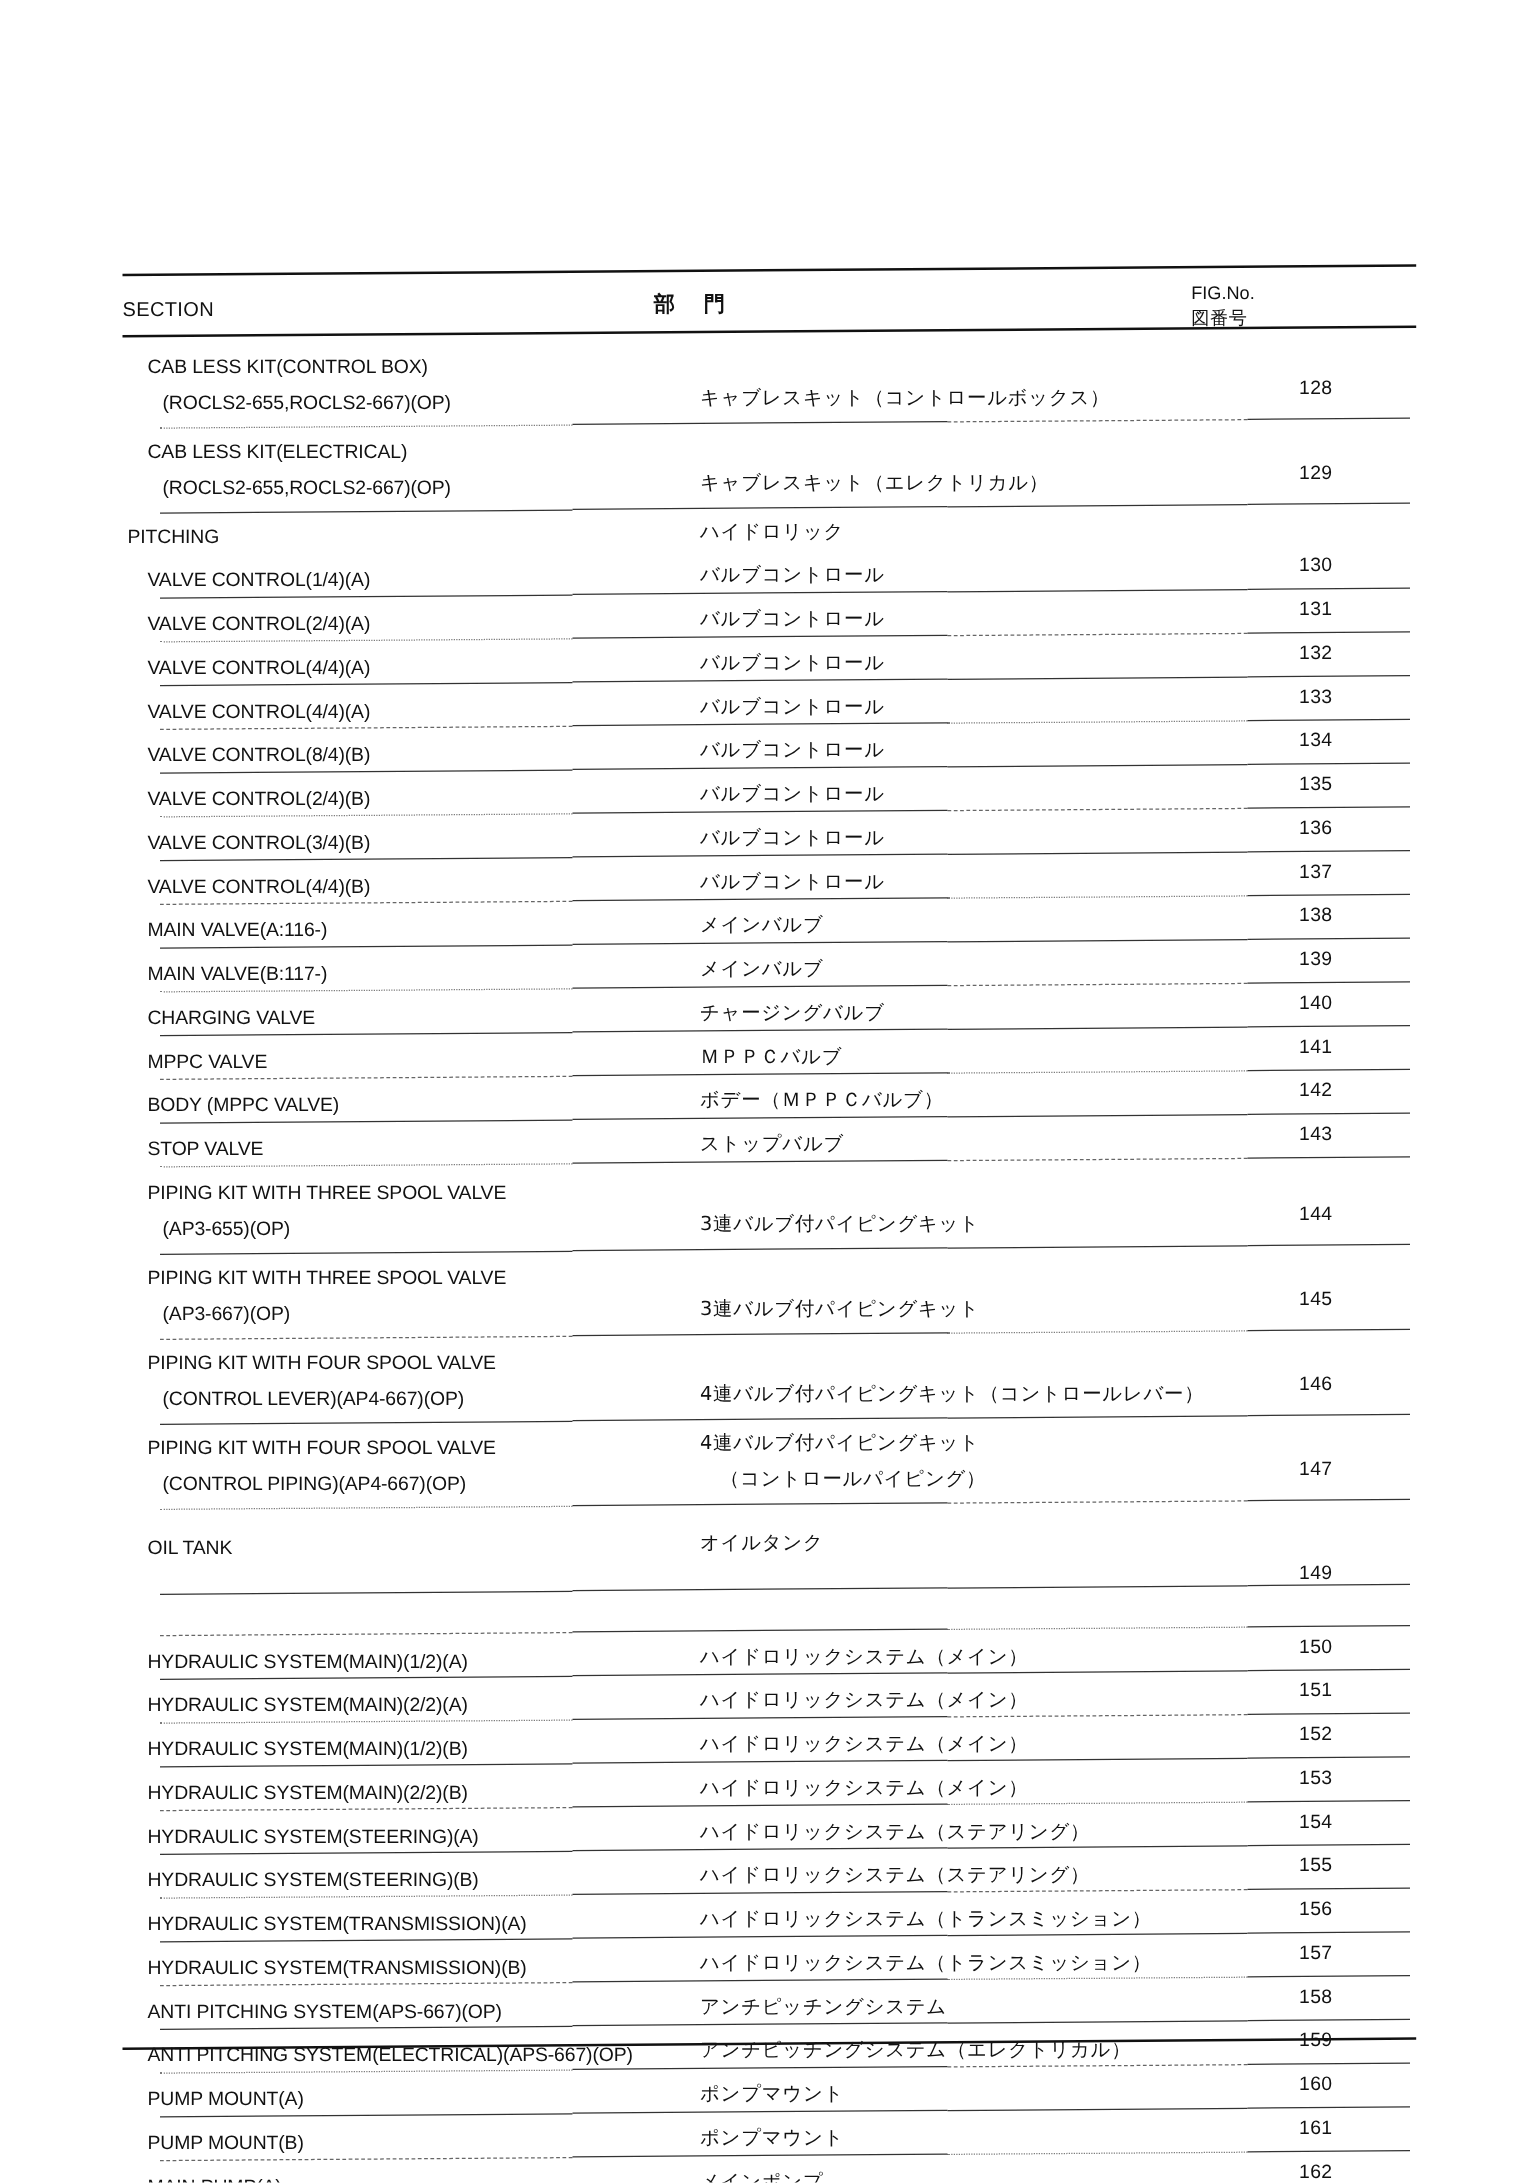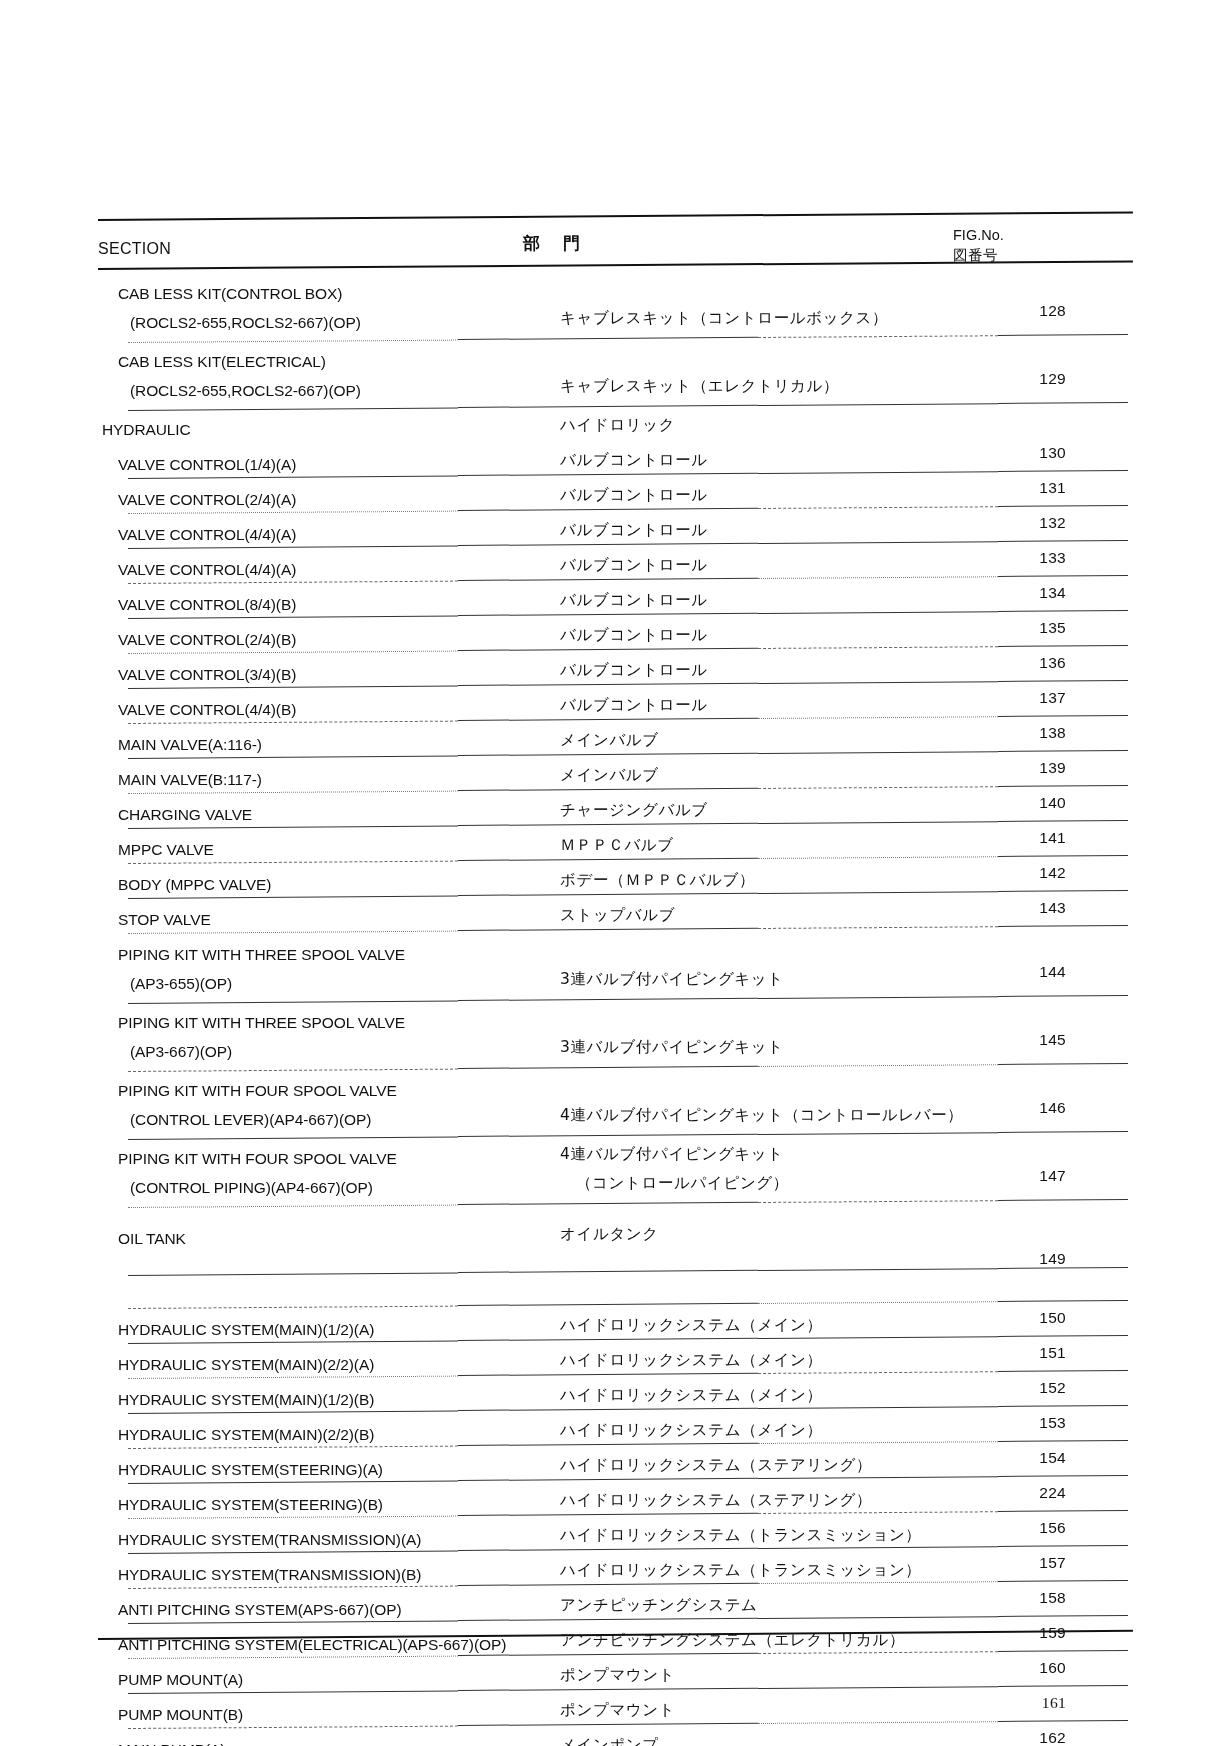--- a/index.html
+++ b/index.html
@@ -113,21 +113,21 @@
         <div class="cell-en lvl1" style="top: 4px;">CAB LESS KIT(ELECTRICAL)</div>
         <div class="cell-en lvl2" style="top: 33px;">(ROCLS2-655,ROCLS2-667)(OP)</div>
         <div class="cell-jp j0" style="top: 27px;">キャブレスキット（エレクトリカル）</div>
         <div class="cell-fig" style="top: 21px;">129</div>
       </div>
       <div class="leader " style="position: absolute; left: 30px; width: 330px; top: 128.78px; transform: rotate(-0.42deg); transform-origin: left center;"></div>
       <div class="leader " style="position: absolute; left: 360px; width: 300px; top: 126.361px; transform: rotate(-0.42deg); transform-origin: left center;"></div>
       <div class="leader " style="position: absolute; left: 660px; width: 240px; top: 124.162px; transform: rotate(-0.42deg); transform-origin: left center;"></div>
       <div class="leader " style="position: absolute; left: 900px; width: 130px; top: 122.403px; transform: rotate(-0.42deg); transform-origin: left center;"></div>
       <div class="row" style="position: absolute; left: 0px; top: 136px; width: 1035px; height: 29px;">
-        <div class="cell-en lvl0" style="top: 4px;">HYDRAULIC</div>
+        <div class="cell-en lvl0" style="top: 4px;">PITCHING</div>
         <div class="cell-jp j0" style="top: -2px;">ハイドロリック</div>
       </div>
       <div class="row" style="position: absolute; left: 0px; top: 171px; width: 1035px; height: 29px;">
         <div class="cell-en lvl1" style="top: 4px;">VALVE CONTROL(1/4)(A)</div>
         <div class="cell-jp j0" style="top: -2px;">バルブコントロール</div>
         <div class="cell-fig" style="top: -8px;">130</div>
       </div>
       <div class="leader " style="position: absolute; left: 30px; width: 330px; top: 196.78px; transform: rotate(-0.42deg); transform-origin: left center;"></div>
       <div class="leader " style="position: absolute; left: 360px; width: 300px; top: 194.361px; transform: rotate(-0.42deg); transform-origin: left center;"></div>
       <div class="leader " style="position: absolute; left: 660px; width: 240px; top: 192.162px; transform: rotate(-0.42deg); transform-origin: left center;"></div>
@@ -344,21 +344,21 @@
         <div class="cell-jp j0" style="top: -2px;">ハイドロリックシステム（ステアリング）</div>
         <div class="cell-fig" style="top: -8px;">154</div>
       </div>
       <div class="leader " style="position: absolute; left: 30px; width: 330px; top: 1201.78px; transform: rotate(-0.42deg); transform-origin: left center;"></div>
       <div class="leader " style="position: absolute; left: 360px; width: 300px; top: 1199.36px; transform: rotate(-0.42deg); transform-origin: left center;"></div>
       <div class="leader " style="position: absolute; left: 660px; width: 240px; top: 1197.16px; transform: rotate(-0.42deg); transform-origin: left center;"></div>
       <div class="leader " style="position: absolute; left: 900px; width: 130px; top: 1195.4px; transform: rotate(-0.42deg); transform-origin: left center;"></div>
       <div class="row" style="position: absolute; left: 0px; top: 1211px; width: 1035px; height: 29px;">
         <div class="cell-en lvl1" style="top: 4px;">HYDRAULIC SYSTEM(STEERING)(B)</div>
         <div class="cell-jp j0" style="top: -2px;">ハイドロリックシステム（ステアリング）</div>
-        <div class="cell-fig" style="top: -8px;">224</div>
+        <div class="cell-fig" style="top: -8px;">155</div>
       </div>
       <div class="leader dot" style="position: absolute; left: 30px; width: 330px; top: 1236.78px; transform: rotate(-0.42deg); transform-origin: left center;"></div>
       <div class="leader " style="position: absolute; left: 360px; width: 300px; top: 1234.36px; transform: rotate(-0.42deg); transform-origin: left center;"></div>
       <div class="leader dash" style="position: absolute; left: 660px; width: 240px; top: 1232.16px; transform: rotate(-0.42deg); transform-origin: left center;"></div>
       <div class="leader " style="position: absolute; left: 900px; width: 130px; top: 1230.4px; transform: rotate(-0.42deg); transform-origin: left center;"></div>
       <div class="row" style="position: absolute; left: 0px; top: 1246px; width: 1035px; height: 29px;">
         <div class="cell-en lvl1" style="top: 4px;">HYDRAULIC SYSTEM(TRANSMISSION)(A)</div>
         <div class="cell-jp j0" style="top: -2px;">ハイドロリックシステム（トランスミッション）</div>
         <div class="cell-fig" style="top: -8px;">156</div>
       </div>
@@ -398,21 +398,21 @@
         <div class="cell-jp j0" style="top: -2px;">ポンプマウント</div>
         <div class="cell-fig" style="top: -8px;">160</div>
       </div>
       <div class="leader " style="position: absolute; left: 30px; width: 330px; top: 1411.78px; transform: rotate(-0.42deg); transform-origin: left center;"></div>
       <div class="leader " style="position: absolute; left: 360px; width: 300px; top: 1409.36px; transform: rotate(-0.42deg); transform-origin: left center;"></div>
       <div class="leader " style="position: absolute; left: 660px; width: 240px; top: 1407.16px; transform: rotate(-0.42deg); transform-origin: left center;"></div>
       <div class="leader " style="position: absolute; left: 900px; width: 130px; top: 1405.4px; transform: rotate(-0.42deg); transform-origin: left center;"></div>
       <div class="row" style="position: absolute; left: 0px; top: 1421px; width: 1035px; height: 29px;">
         <div class="cell-en lvl1" style="top: 4px;">PUMP MOUNT(B)</div>
         <div class="cell-jp j0" style="top: -2px;">ポンプマウント</div>
-        <div class="cell-fig" style="top: -8px; font-family: Liberation Serif, serif;">161</div>
+        <div class="cell-fig" style="top: -8px;">161</div>
       </div>
       <div class="leader dash" style="position: absolute; left: 30px; width: 330px; top: 1446.78px; transform: rotate(-0.42deg); transform-origin: left center;"></div>
       <div class="leader " style="position: absolute; left: 360px; width: 300px; top: 1444.36px; transform: rotate(-0.42deg); transform-origin: left center;"></div>
       <div class="leader dot" style="position: absolute; left: 660px; width: 240px; top: 1442.16px; transform: rotate(-0.42deg); transform-origin: left center;"></div>
       <div class="leader " style="position: absolute; left: 900px; width: 130px; top: 1440.4px; transform: rotate(-0.42deg); transform-origin: left center;"></div>
       <div class="row" style="position: absolute; left: 0px; top: 1456px; width: 1035px; height: 29px;">
         <div class="cell-en lvl1" style="top: 4px;">MAIN PUMP(A)</div>
         <div class="cell-jp j0" style="top: -2px;">メインポンプ</div>
         <div class="cell-fig" style="top: -8px;">162</div>
       </div>

